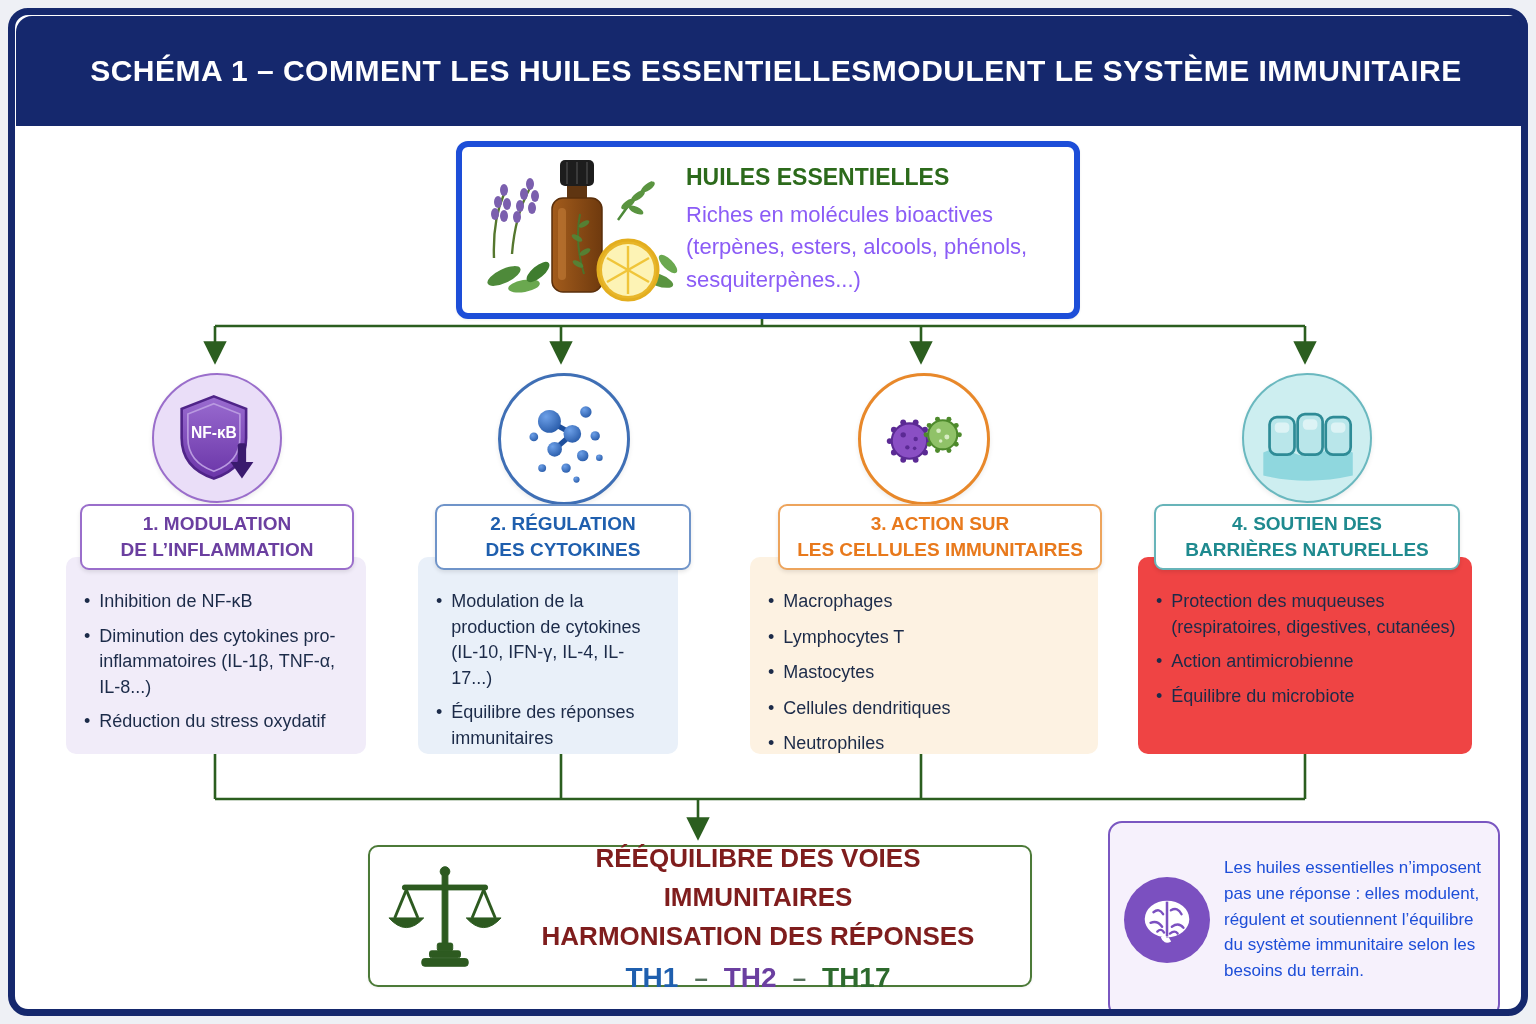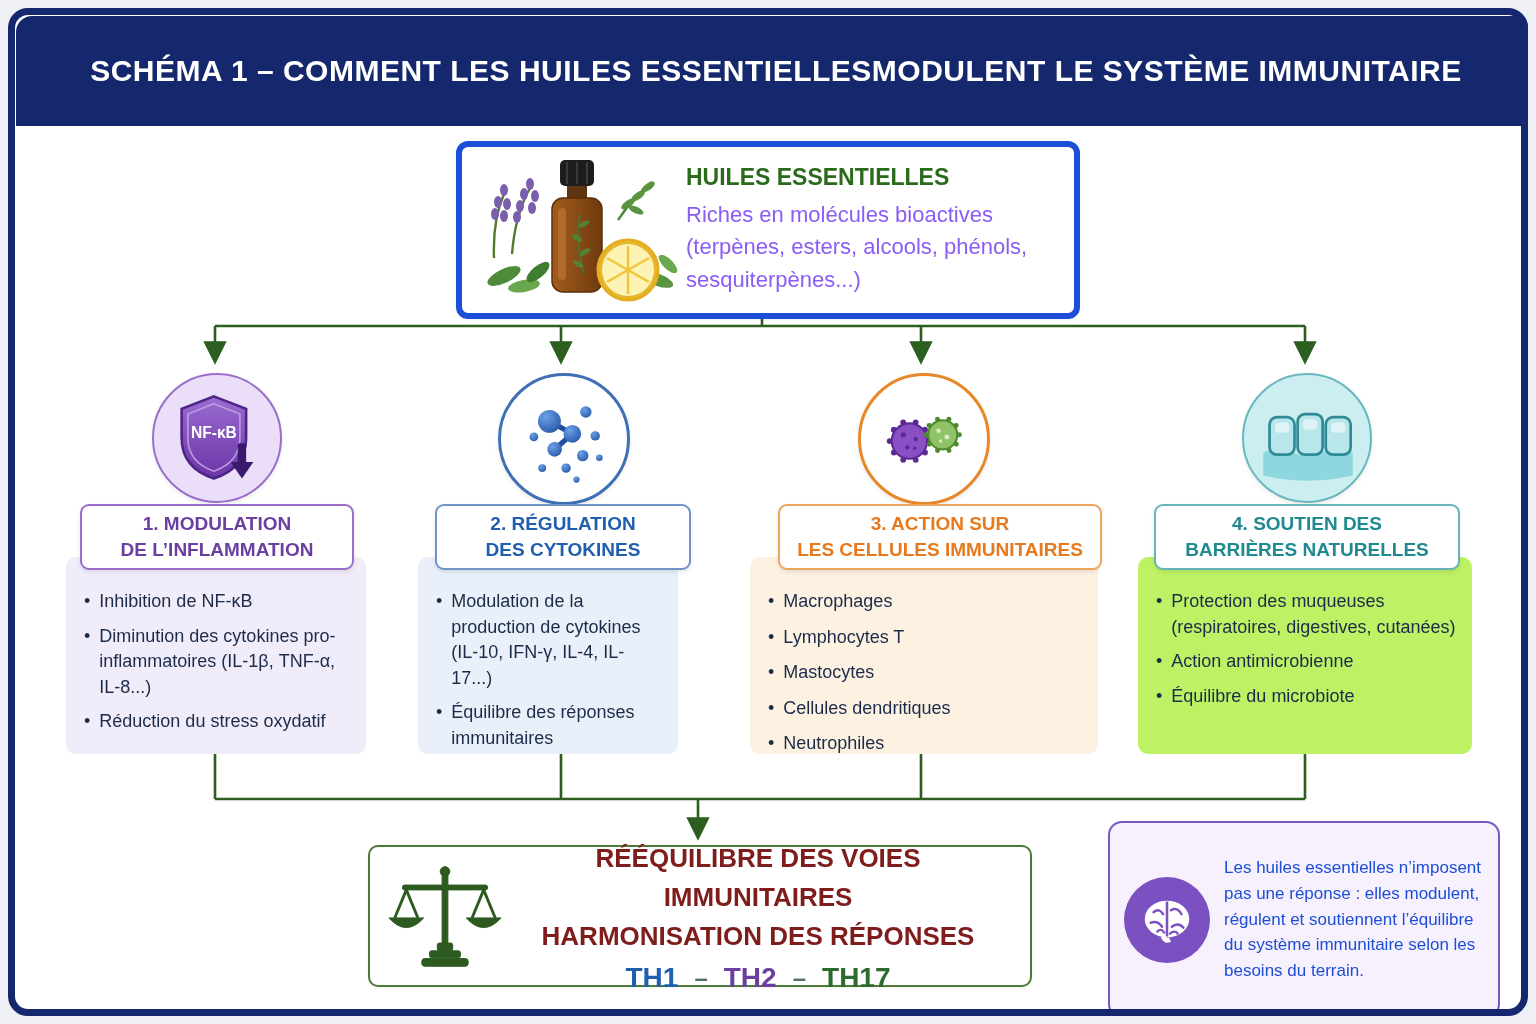--- a/index.html
+++ b/index.html
@@ -62,21 +62,21 @@
   .bt3{left:736px;top:496px;width:320px;color:#e8791c;border:2px solid #eda45c;margin-left:34px;}
   .bt4{left:1146px;top:496px;width:302px;color:#1f8a8f;border:2px solid #67b4b9;}
   
   .branch-box{
     position:absolute;top:549px;height:197px;border-radius:10px;z-index:2;
     padding:32px 14px 0 18px;box-sizing:border-box;
   }
   .bb1{left:58px;width:300px;background:#f1ecf9;}
   .bb2{left:410px;width:260px;background:#e9f0f9;}
   .bb3{left:742px;width:348px;background:#fdf2e2;}
-  .bb4{left:1130px;width:334px;background:#bef264;}
+  .bb4{left:1130px;width:334px;background:#ef4444;}
   .item{
     display:flex;gap:9px;margin-bottom:9px;color:#1c2b49;font-size:18px;line-height:1.42;
   }
   .item::before{content:"•";color:#1c2b49;flex:0 0 auto;}
   .bb3 .item{margin-bottom:10px;text-align:right;}
   
   .outcome-box{
     position:absolute;left:360px;top:837px;width:660px;height:138px;
     background:#ffffff;border:2px solid #4c7a38;border-radius:10px;
     display:flex;align-items:center;z-index:2;box-shadow:0 1px 3px rgba(0,0,0,.06);

